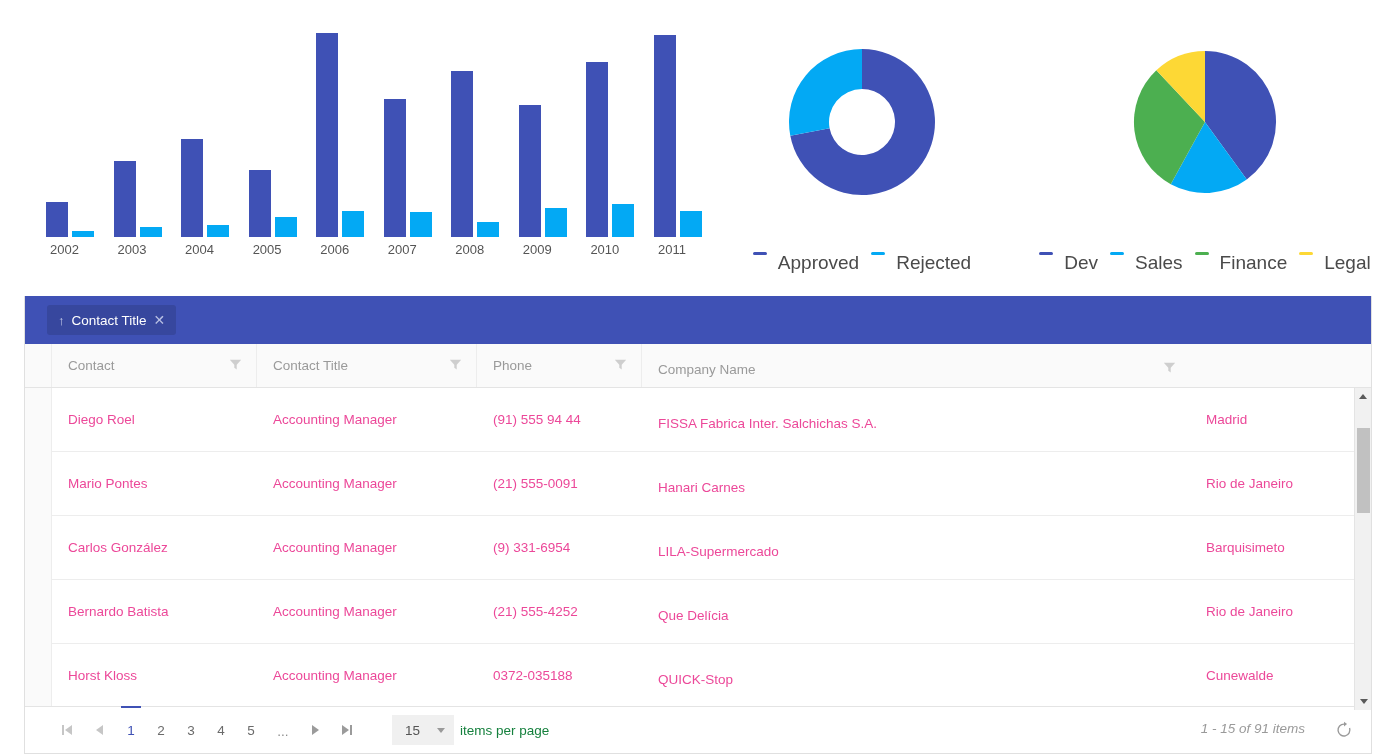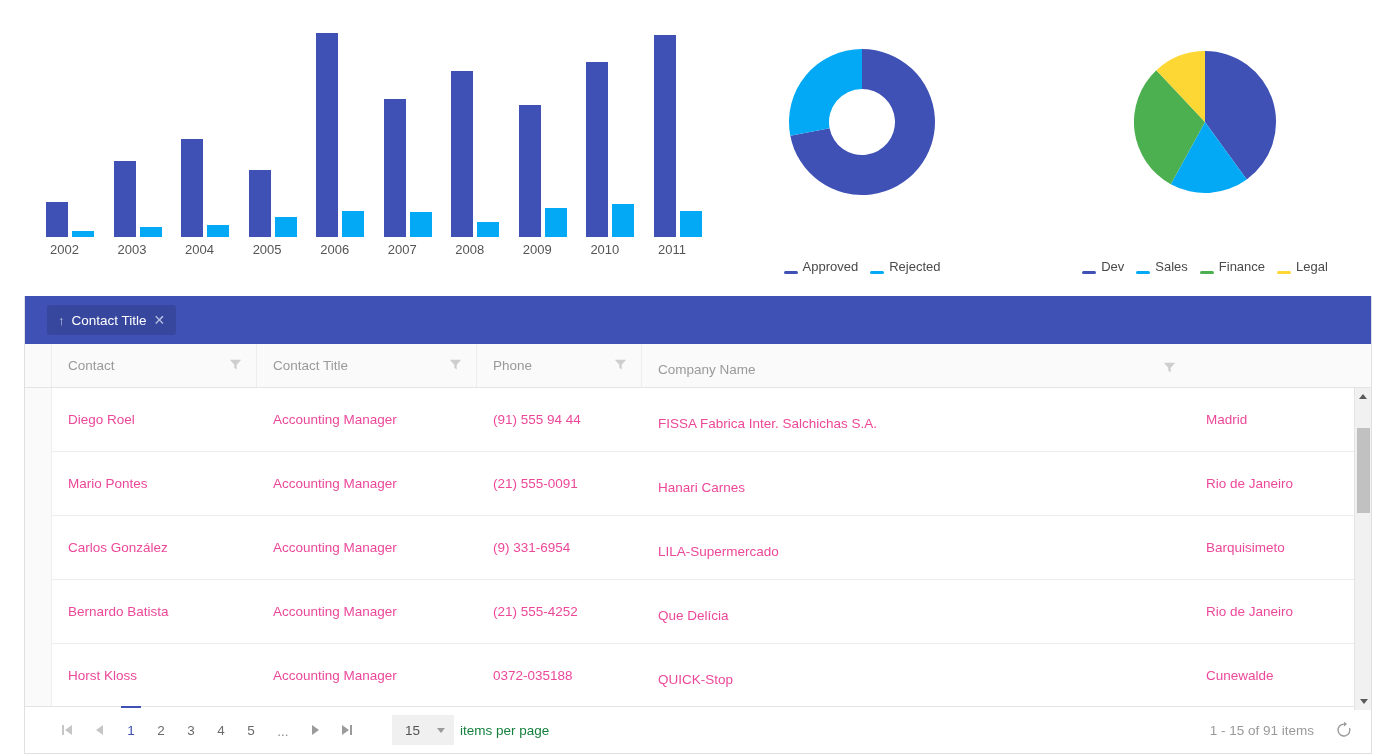--- a/index.html
+++ b/index.html
@@ -98,23 +98,23 @@
     position: absolute;
     bottom: 8px; left: 0;
     width: 100%;
     display: flex;
     justify-content: center;
     align-items: center;
     gap: 12px;
   }
   .legend-item {
     display: flex;
-    align-items: flex-end;
-    gap: 5px;
-    font-size: 13px;
+    align-items: flex-start;
+    gap: 11px;
+    font-size: 19px;
     color: #4a4a4a;
     white-space: nowrap;
   }
   .legend-swatch {
     width: 14px; height: 3px;
     border-radius: 2px;
     display: inline-block;
   }
 
   
@@ -305,21 +305,21 @@
     cursor: pointer;
   }
   .caret-dn { width:0;height:0;border-left:4px solid transparent;border-right:4px solid transparent;border-top:5px solid #9a9a9a; }
   .pager-label {
     margin-left: 4px;
     font-size: 13.5px;
     color: #15803d;
   }
   .pager-right {
     margin-left: auto;
-    display: flex; align-items: center; gap: 21px;
+    display: flex; align-items: flex-start; gap: 30px; font-style: italic;
   }
   .pager-info { font-size: 13.5px; color: #9a9a9a; }
   .refresh-btn { cursor: pointer; display:flex; align-items:center; }
 </style>
 </head>
 <body>
 
 <div class="charts-strip">
 
   <div class="bar-chart-panel">

